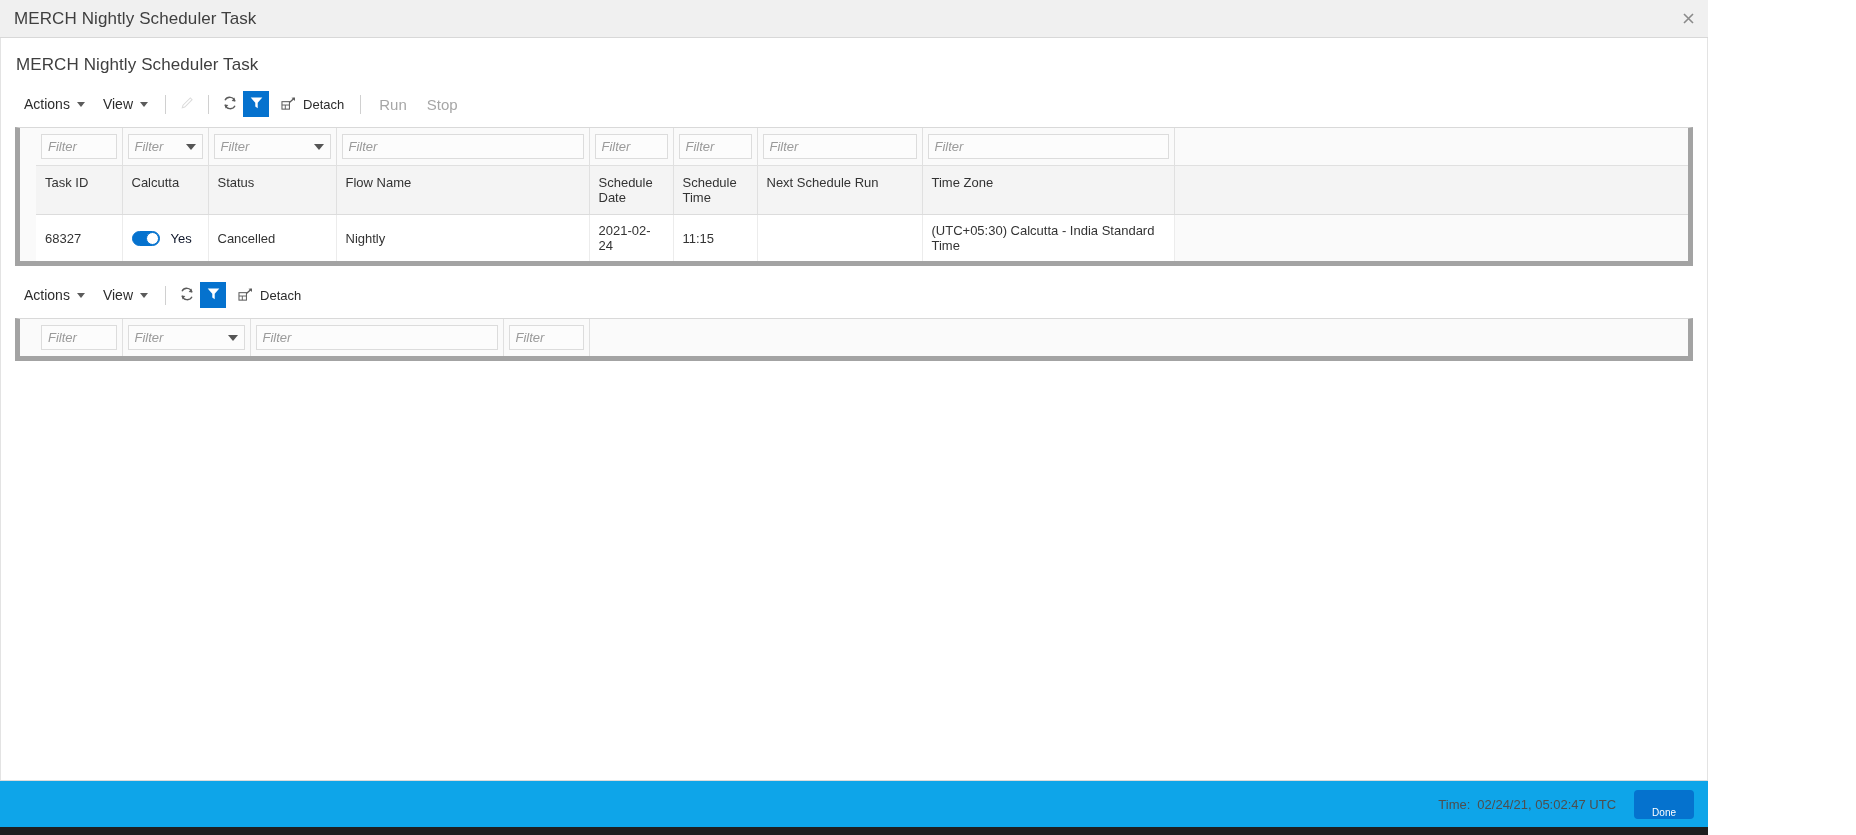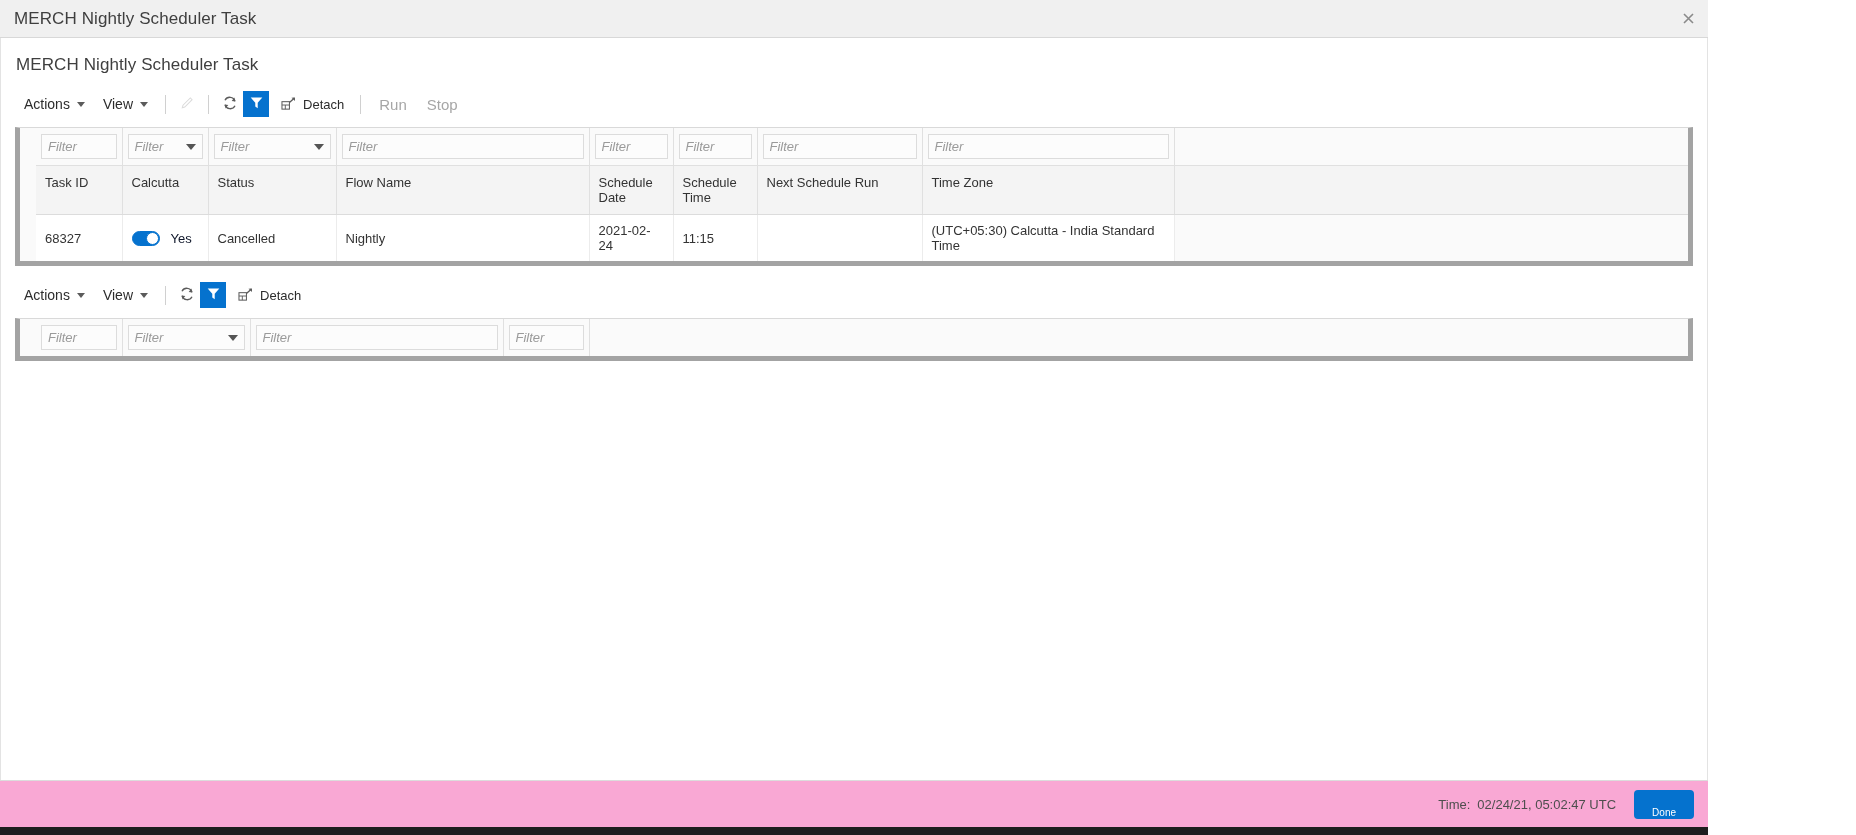--- a/index.html
+++ b/index.html
@@ -261,21 +261,21 @@
   }
   .toggle-label { margin-left: 11px; font-size: 13px; color:#0f172a; }
 
   
   .footer {
     position: absolute;
     left: 0;
     right: 0;
     bottom: 8px;
     height: 47px;
-    background: #f9a8d4;
+    background: #0ea5e9;
     border-top: 1px solid #dcdcdc;
     display: flex;
     align-items: center;
     justify-content: flex-end;
     padding-right: 14px;
     box-sizing: border-box;
   }
   .footer-time-label {
     font-size: 13px;
     color: #4e4e4e;

